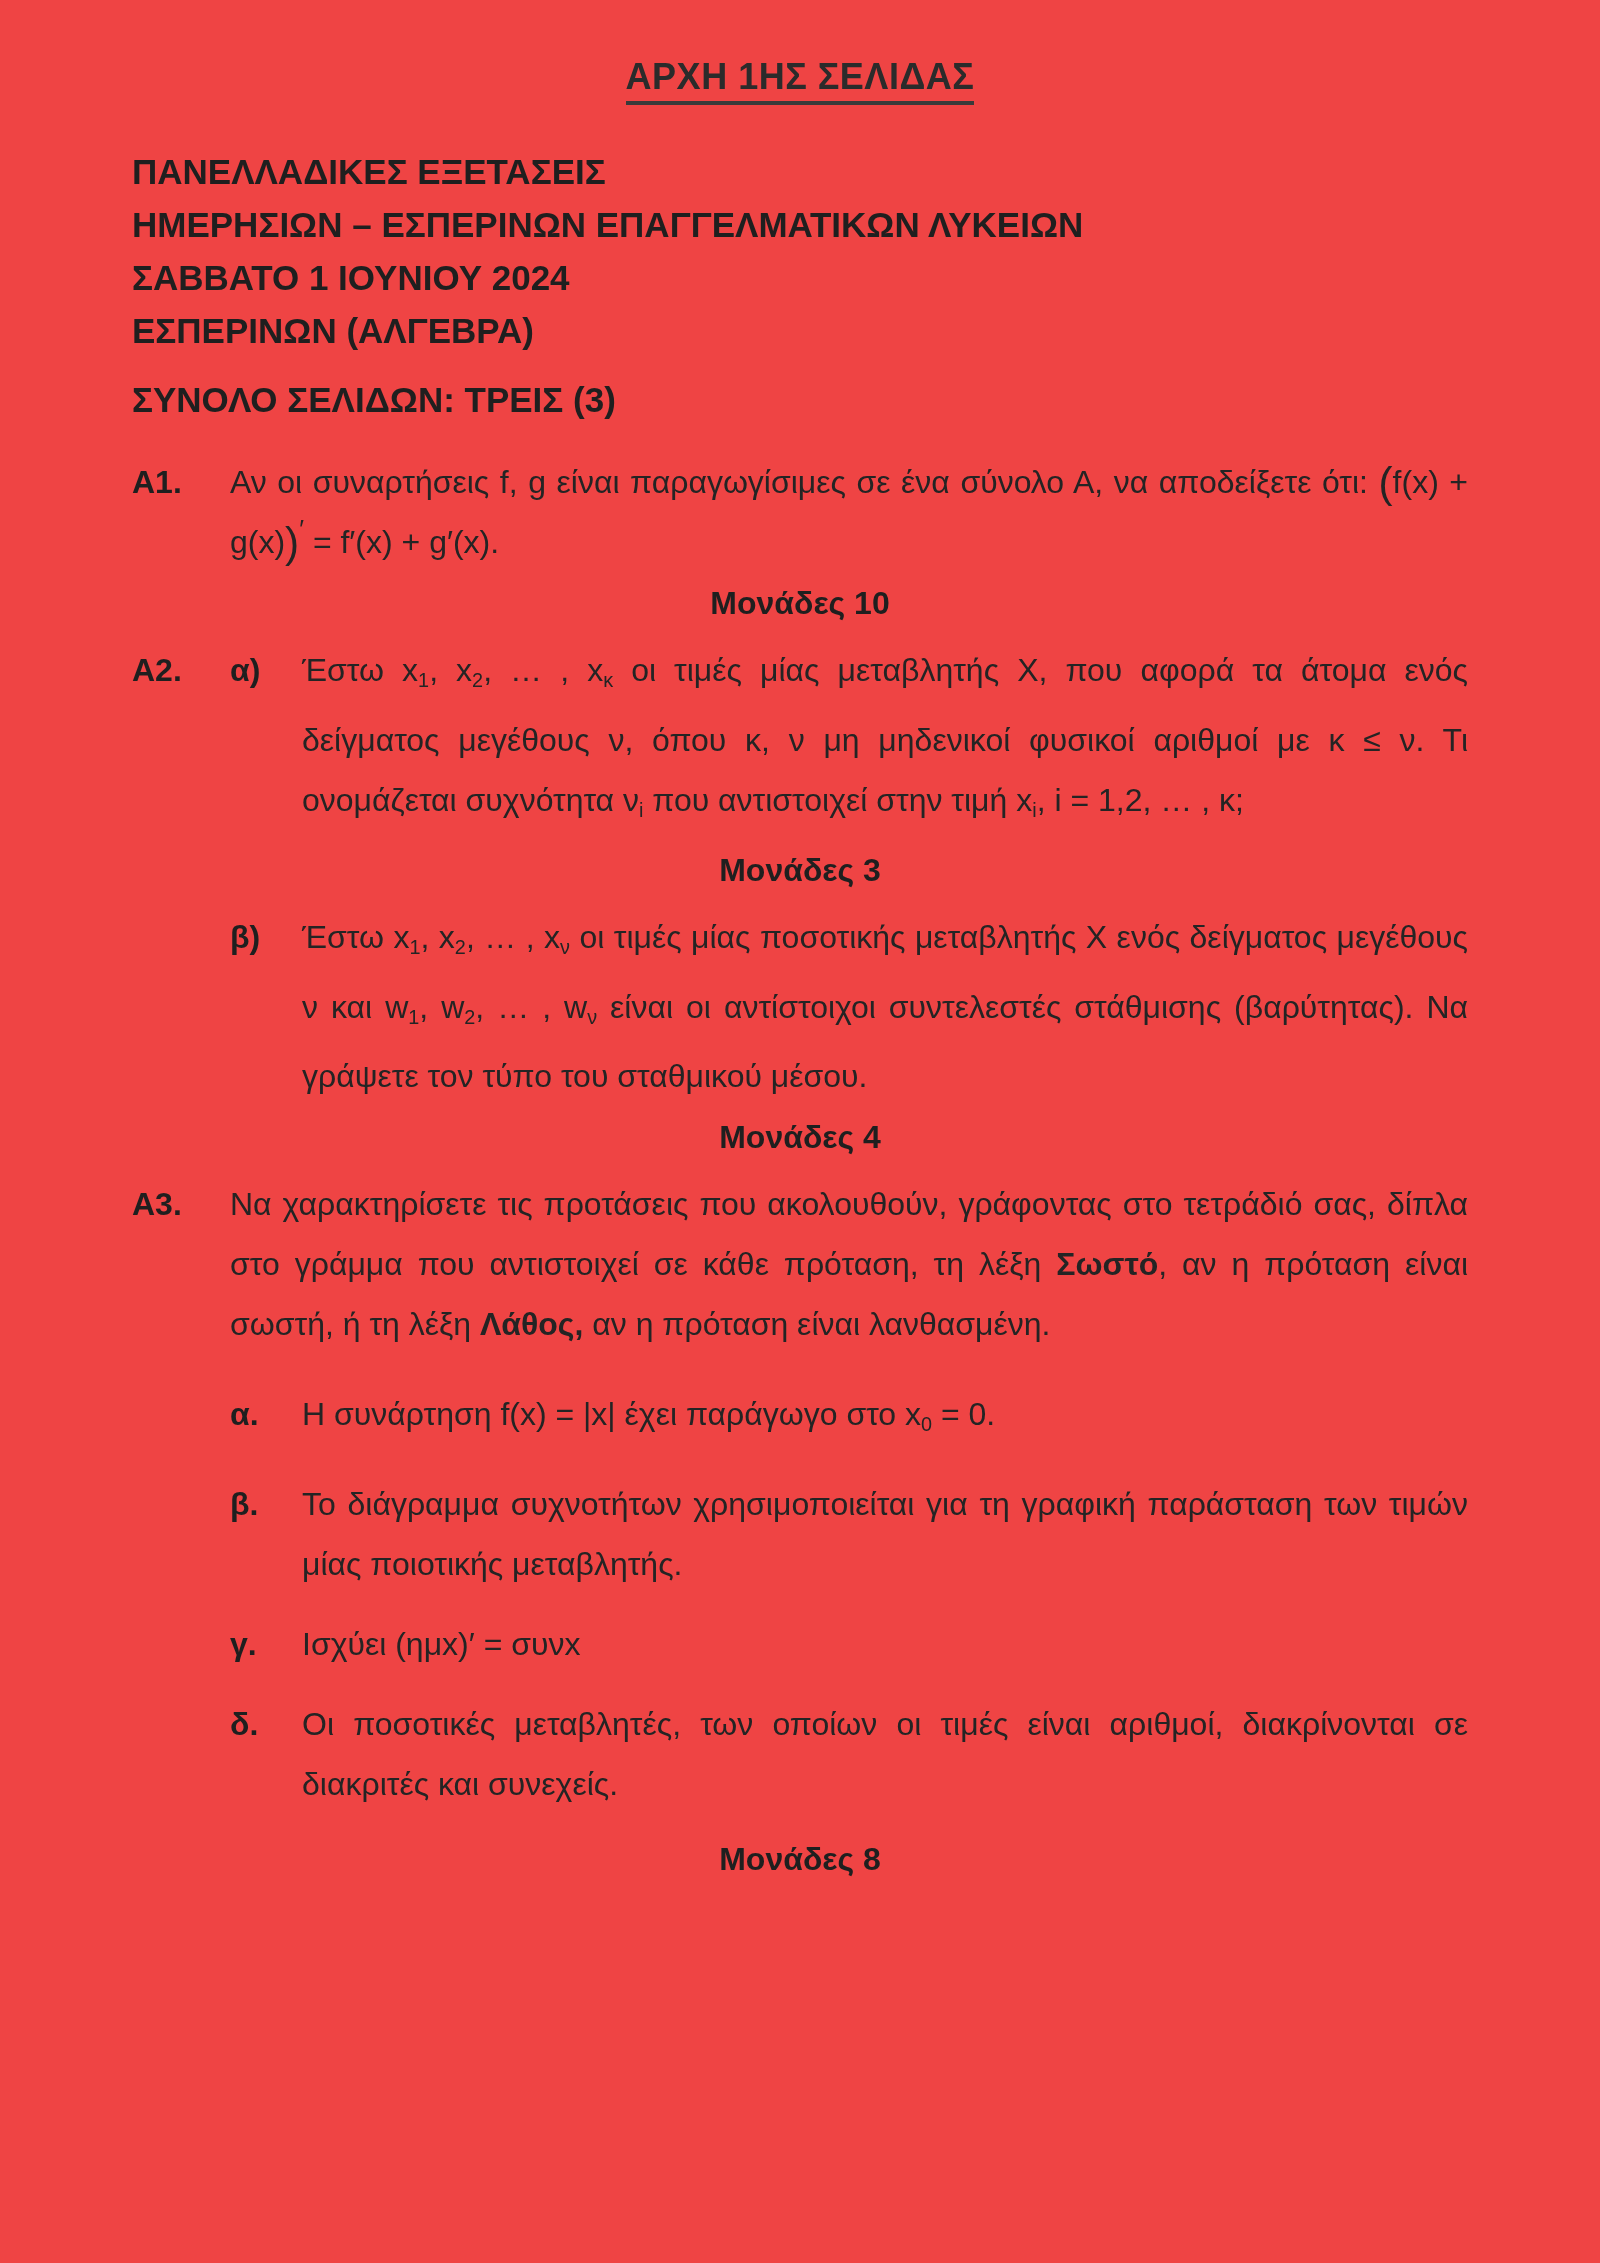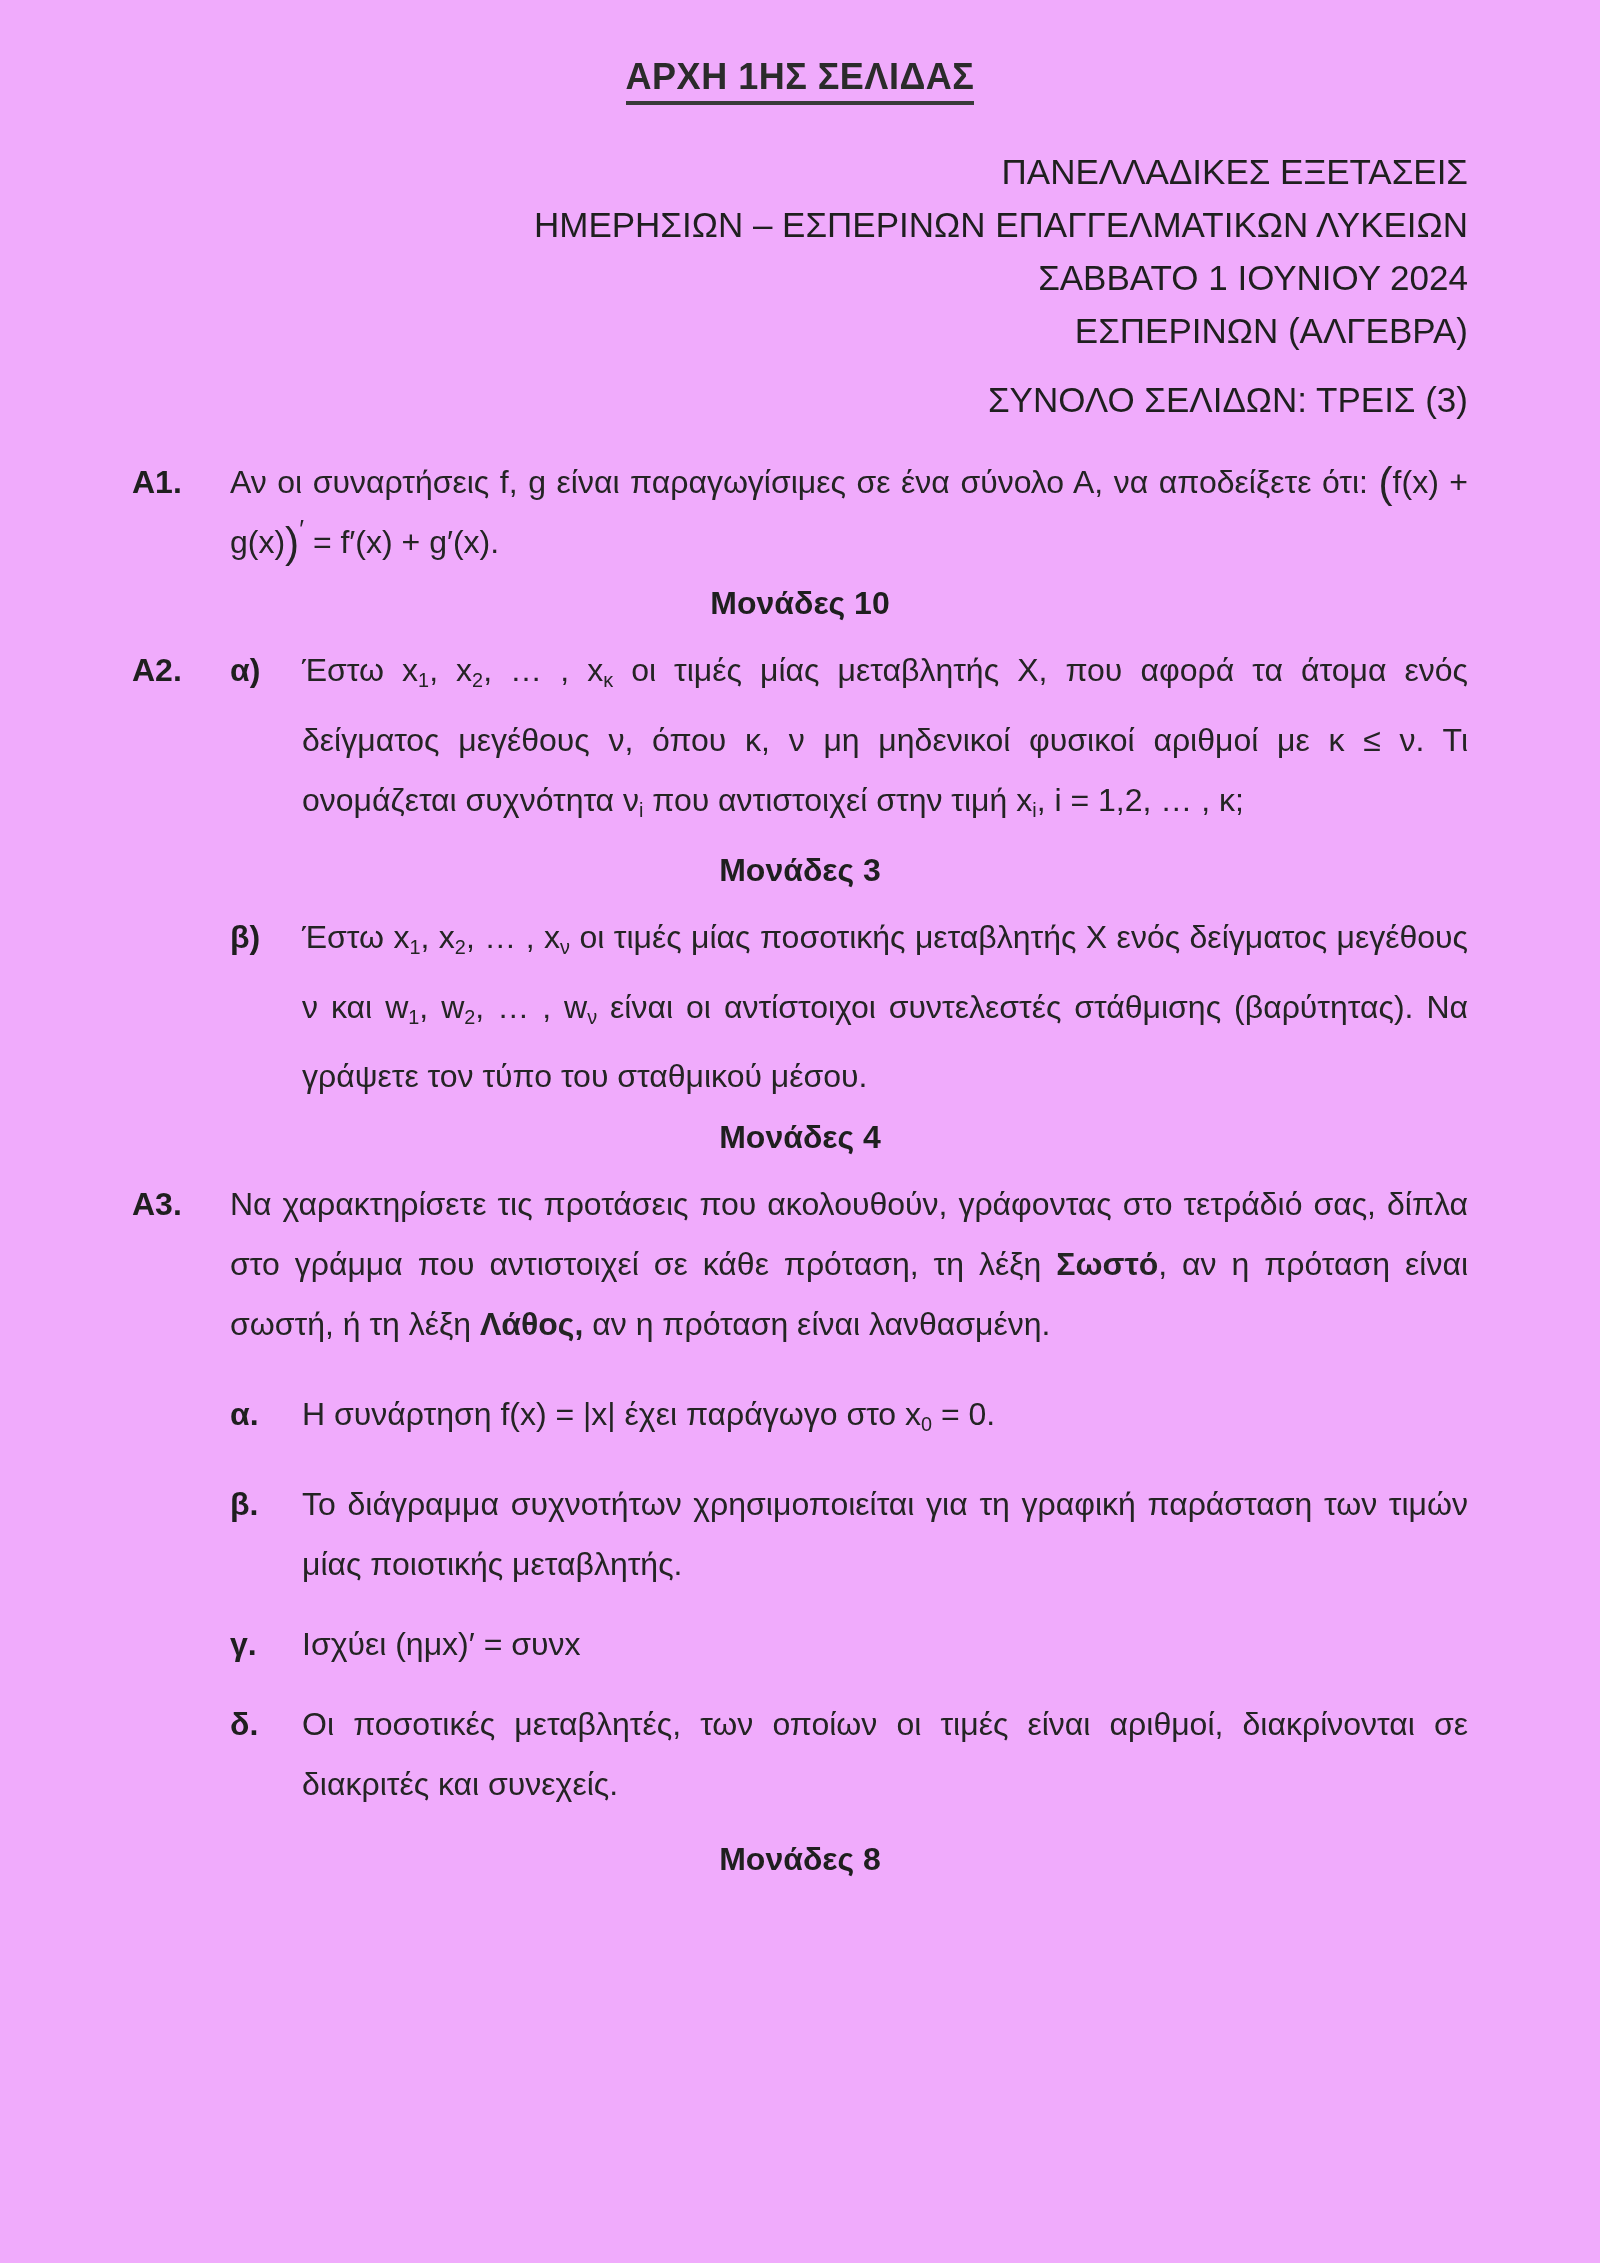--- a/index.html
+++ b/index.html
@@ -9,40 +9,40 @@
     overflow-x:hidden;
     font-family:"Liberation Sans", sans-serif;
     color:#222222;
     -webkit-font-smoothing:antialiased;
   }
   .page{
     box-sizing:border-box;
     width:1600px;
     min-height:2263px;
     padding:56px 132px 30px 132px;
-    background:#f0abfc;
+    background:#ef4444;
   }
   
   .page-marker{
     text-align:center;
     font-weight:700;
     font-size:36px;
     letter-spacing:0.5px;
     color:#2b2b2b;
   }
   .page-marker .u{
     display:inline-block;
     border-bottom:4px solid #3a3a3a;
     padding-bottom:3px;
   }
   .page-marker.top{margin-bottom:40px;}
   .page-marker.bottom{margin-top:44px;margin-bottom:40px;}
 
   
-  .doc-header{text-align:right;font-weight:400;font-size:35px;line-height:53px;color:#1f1f1f;}
+  .doc-header{text-align:left;font-weight:700;font-size:35px;line-height:53px;color:#1f1f1f;}
   .h-line.gap{margin-top:10px;}
   .h-line.gap2{margin-top:16px;}
 
   .theme-title{
     margin:46px 0 0 0;
     font-size:37px;
     font-weight:700;
     line-height:48px;
     color:#1f1f1f;
   }

